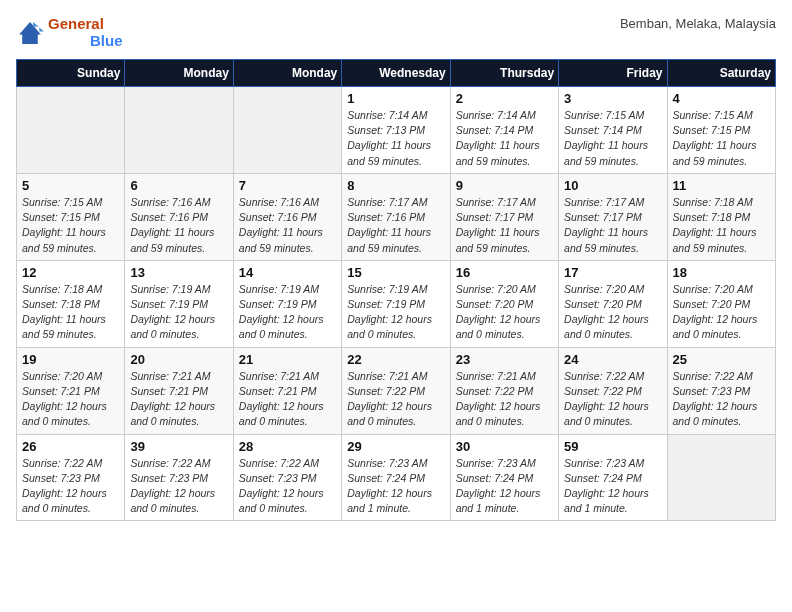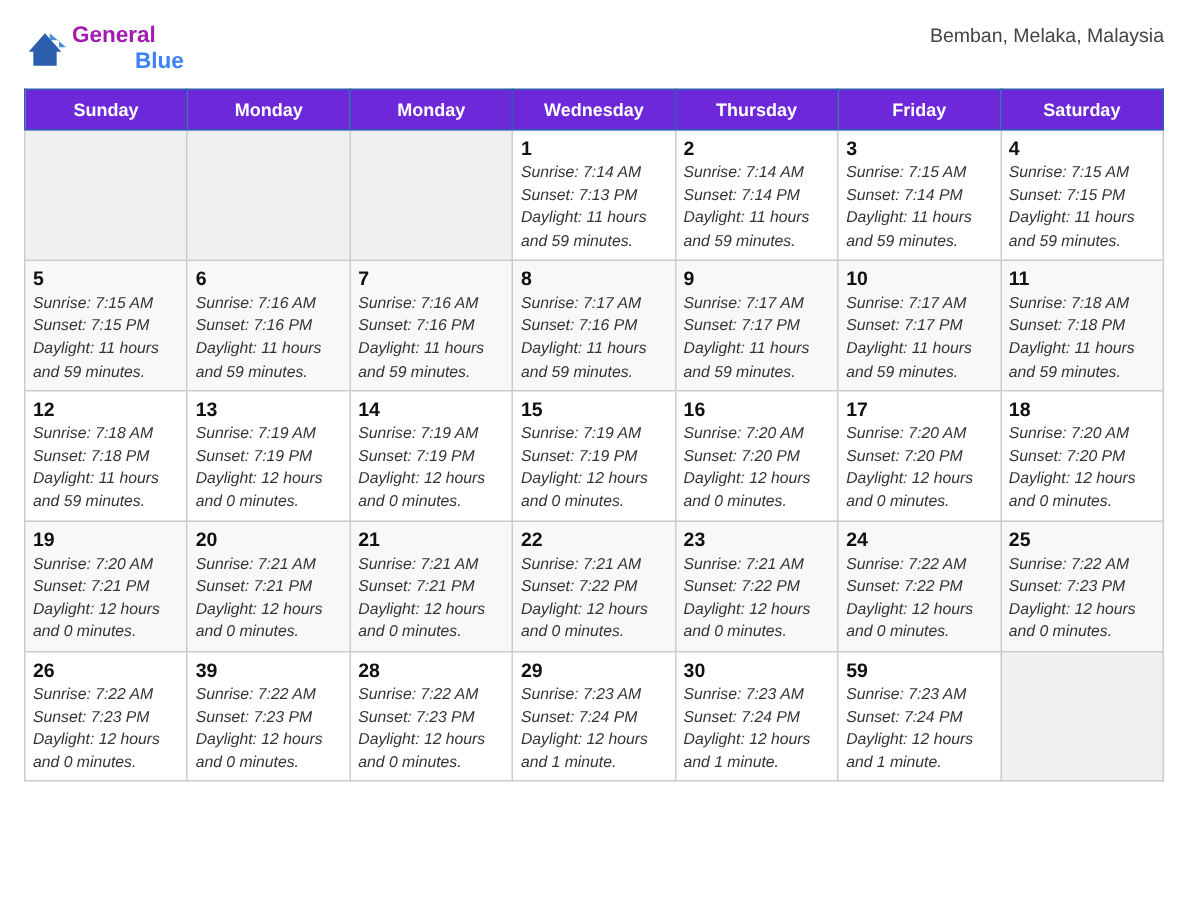--- a/index.html
+++ b/index.html
@@ -21,21 +21,21 @@
       align-items: center;
       gap: 4px;
     }
     .logo-text {
       display: flex;
       flex-direction: column;
       font-size: 15px;
       font-weight: bold;
       line-height: 1.1;
     }
-    .logo-text .general { color: #a21caf; }
+    .logo-text .general { color: #c2410c; }
     .logo-text .blue { color: #3b82f6; margin-left: 42px; }
     .logo-icon {
       width: 28px;
       height: 28px;
     }
     .title-block {
       text-align: right;
     }
     .title-block .month-year {
       font-size: 32px;
@@ -45,24 +45,24 @@
     .title-block .location {
       font-size: 13px;
       color: #444;
     }
     table {
       width: 100%;
       border-collapse: collapse;
       font-size: 11px;
     }
     thead tr th {
-      background-color: #6d28d9;
+      background-color: #0f172a;
       color: #fff;
       padding: 6px 4px;
-      text-align: center;
+      text-align: right;
       font-size: 12px;
       border: 1px solid #2b5fad;
     }
     tbody tr td {
       border: 1px solid #ccc;
       vertical-align: top;
       padding: 4px 5px;
       min-height: 70px;
       height: 80px;
       width: calc(100% / 7);

